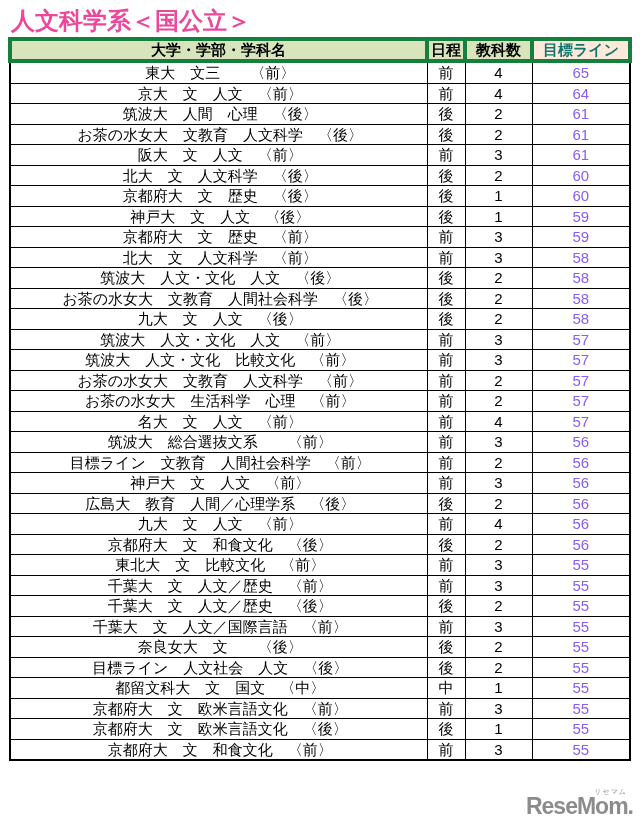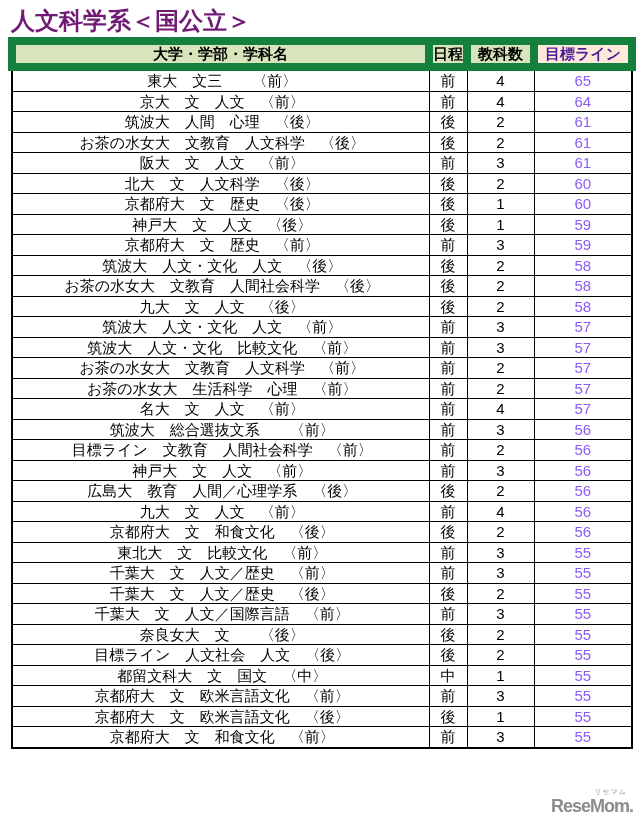--- a/index.html
+++ b/index.html
@@ -18,49 +18,49 @@
     width: 643px;
     height: 830px;
   }
   .page-title {
     font-size: 24px;
     font-weight: bold;
     margin: 0;
     padding: 7px 0 0 11px;
     line-height: 28px;
     letter-spacing: 0px;
-    color: #701a75;
+    color: #ec4899;
   }
   table.ranking {
     border-collapse: collapse;
     table-layout: fixed;
     margin: 2px 0 0 8px;
     width: 620px;
     border: 2px solid #000;
   }
   col.c-name     { width: 417px; }
   col.c-schedule { width: 38px; }
   col.c-subjects { width: 67px; }
   col.c-target   { width: 98px; }
 
   th {
     background: #D8E4BC;
-    border: 8px solid #15803d;
+    border: 4px solid #15803d;
     font-size: 15px;
     font-weight: bold;
     height: 18px;
     line-height: 18px;
     padding: 0;
     text-align: center;
     white-space: nowrap;
     overflow: hidden;
   }
   th.target {
     background: #FDE9D9;
-    color: #4c1d95;
+    color: #0f766e;
     margin-left: 36px;
   }
   td {
     border: 1px solid #000;
     font-size: 15px;
     height: 19.5px;
     line-height: 19.5px;
     padding: 0;
     white-space: nowrap;
     overflow: hidden;
@@ -76,21 +76,21 @@
   }
   .logo {
     position: absolute;
     right: 10px;
     bottom: 10px;
     color: #8C8C8C;
     font-weight: bold;
     white-space: nowrap;
   }
   .logo-main {
-    font-size: 18px;
+    font-size: 23px;
     letter-spacing: -1px;
     line-height: 27px;
   }
   .logo-ruby {
     position: absolute;
     top: -6px;
     right: 6px;
     font-size: 7px;
     font-weight: normal;
     letter-spacing: 1px;
@@ -168,20 +168,26 @@
           <td class="subjects">1</td>
           <td class="target">59</td>
         </tr>
         <tr>
           <td class="name">京都府大　文　歴史　〈前〉</td>
           <td class="schedule">前</td>
           <td class="subjects">3</td>
           <td class="target">59</td>
         </tr>
         <tr>
+          <td class="name">北大　文　人文科学　〈前〉</td>
+          <td class="schedule">前</td>
+          <td class="subjects">3</td>
+          <td class="target">58</td>
+        </tr>
+        <tr>
           <td class="name">筑波大　人文・文化　人文　〈後〉</td>
           <td class="schedule">後</td>
           <td class="subjects">2</td>
           <td class="target">58</td>
         </tr>
         <tr>
           <td class="name">お茶の水女大　文教育　人間社会科学　〈後〉</td>
           <td class="schedule">後</td>
           <td class="subjects">2</td>
           <td class="target">58</td>

